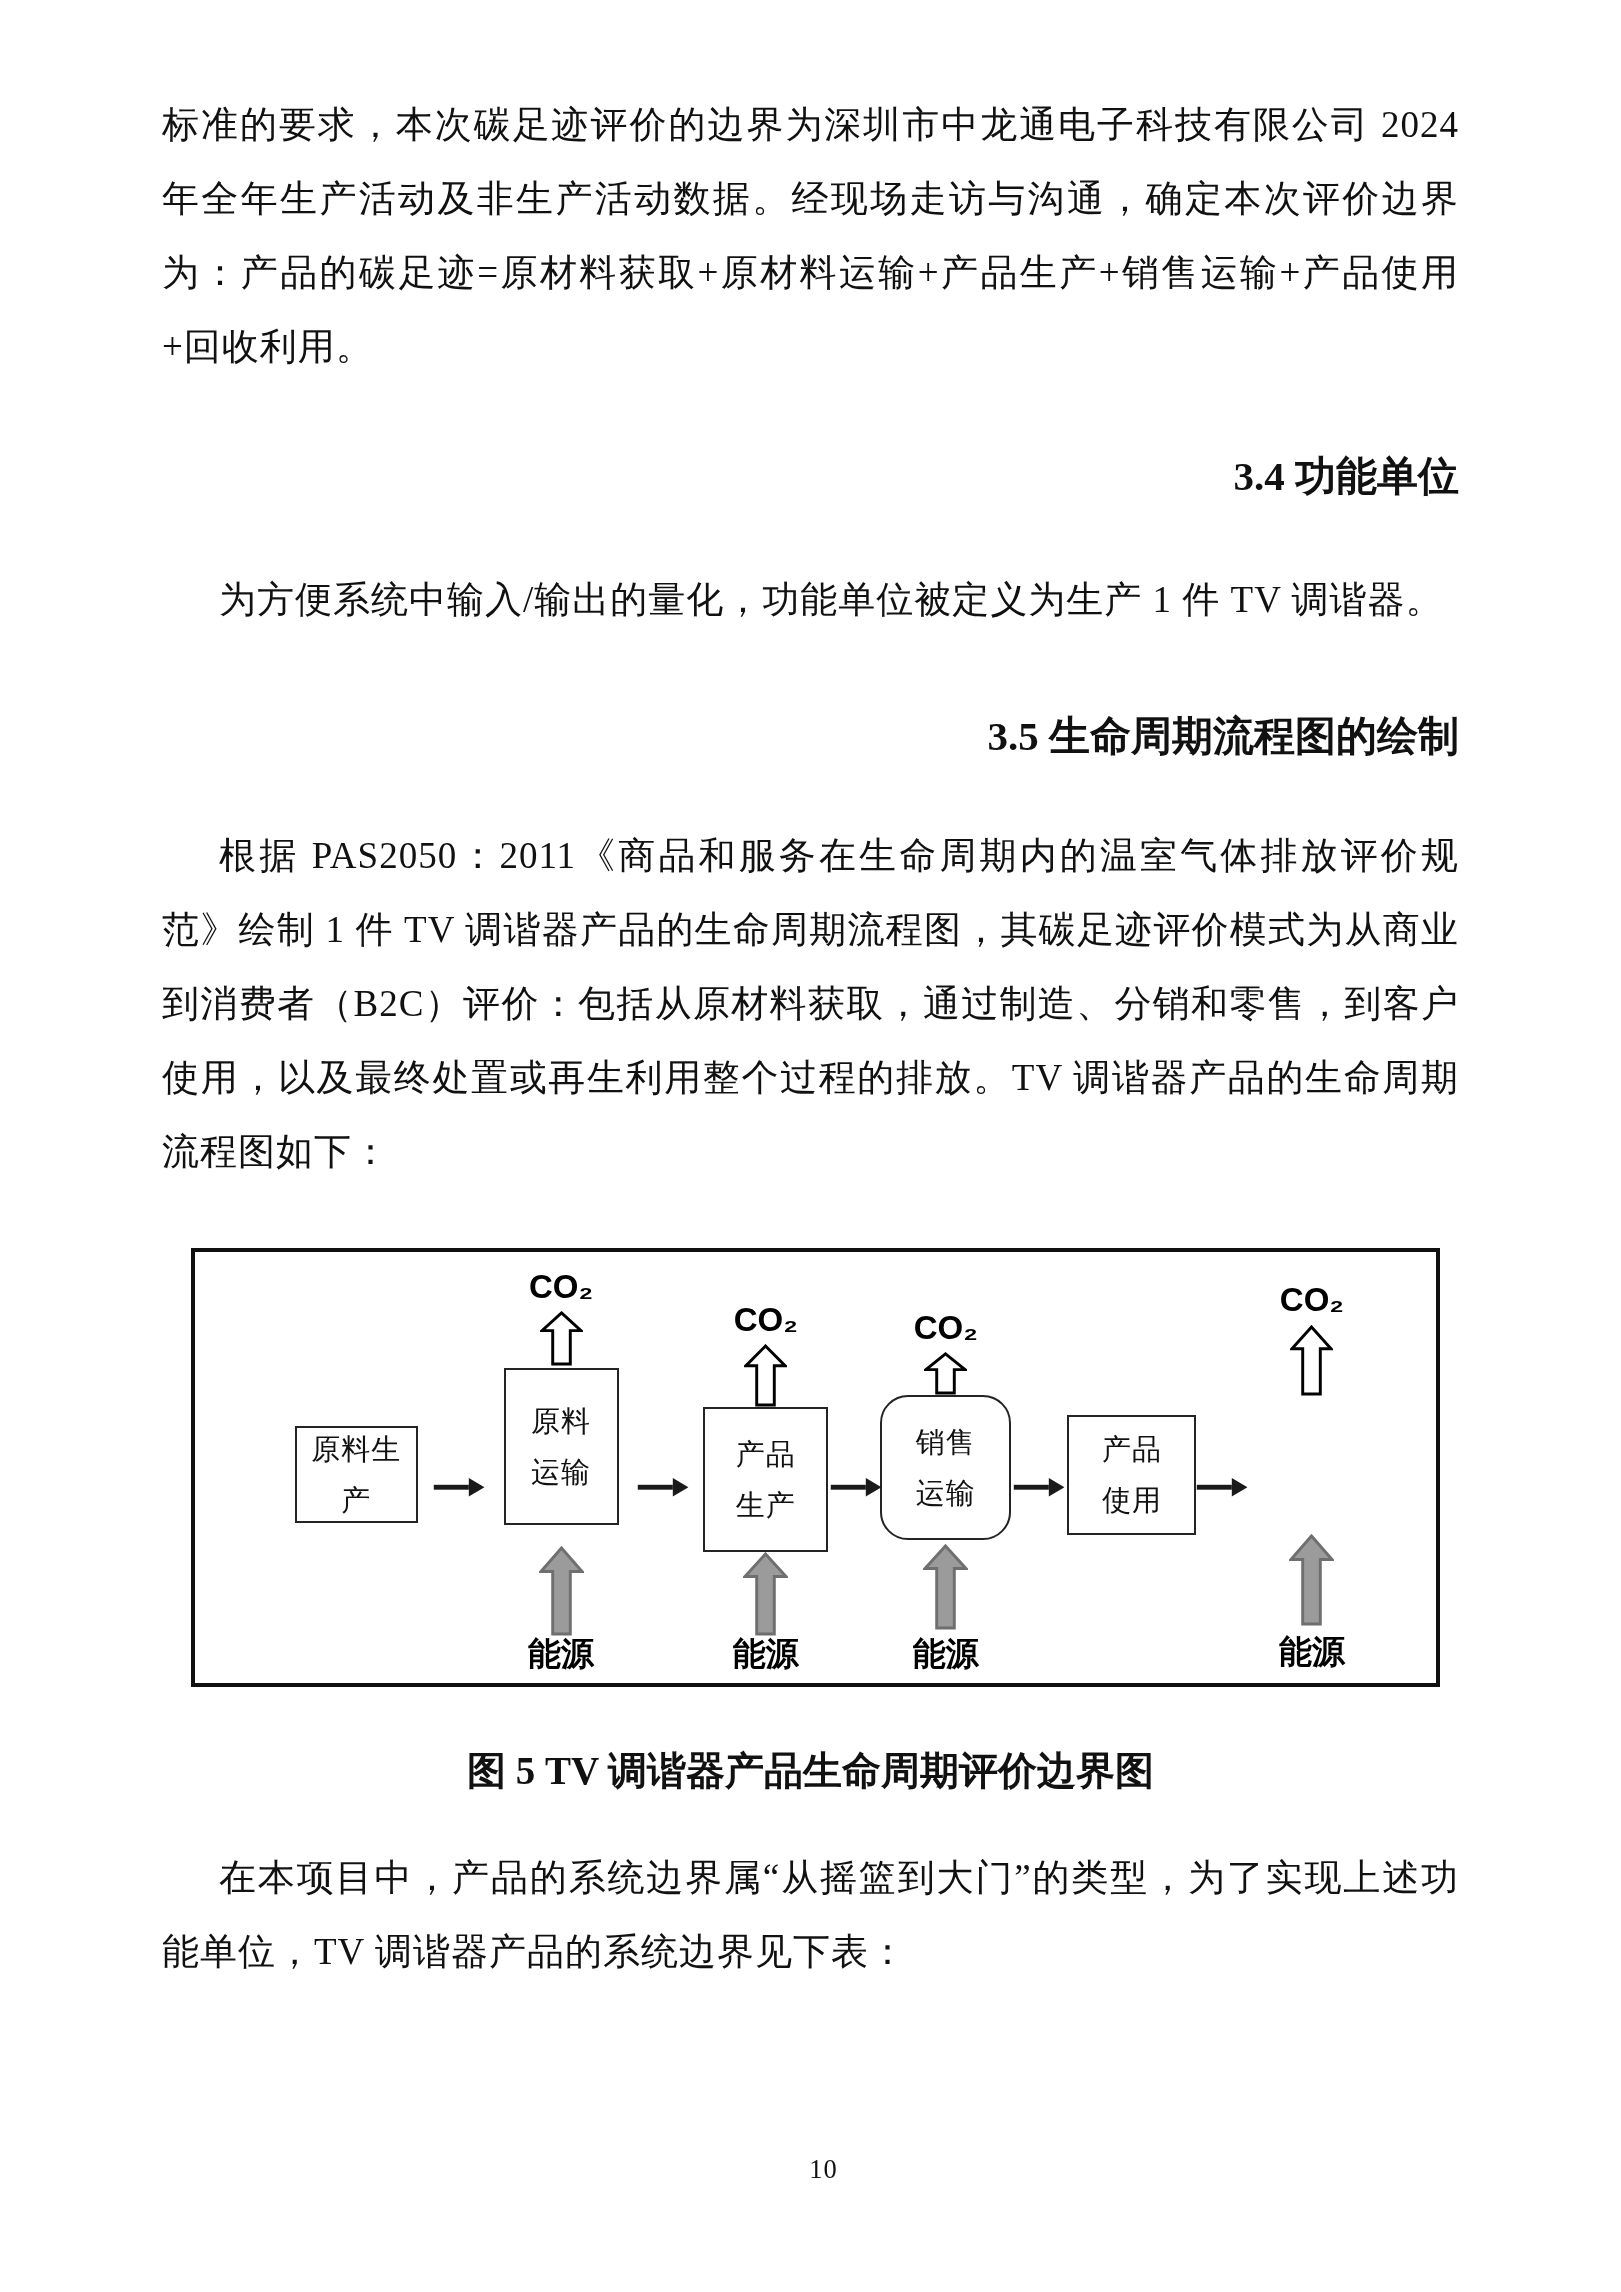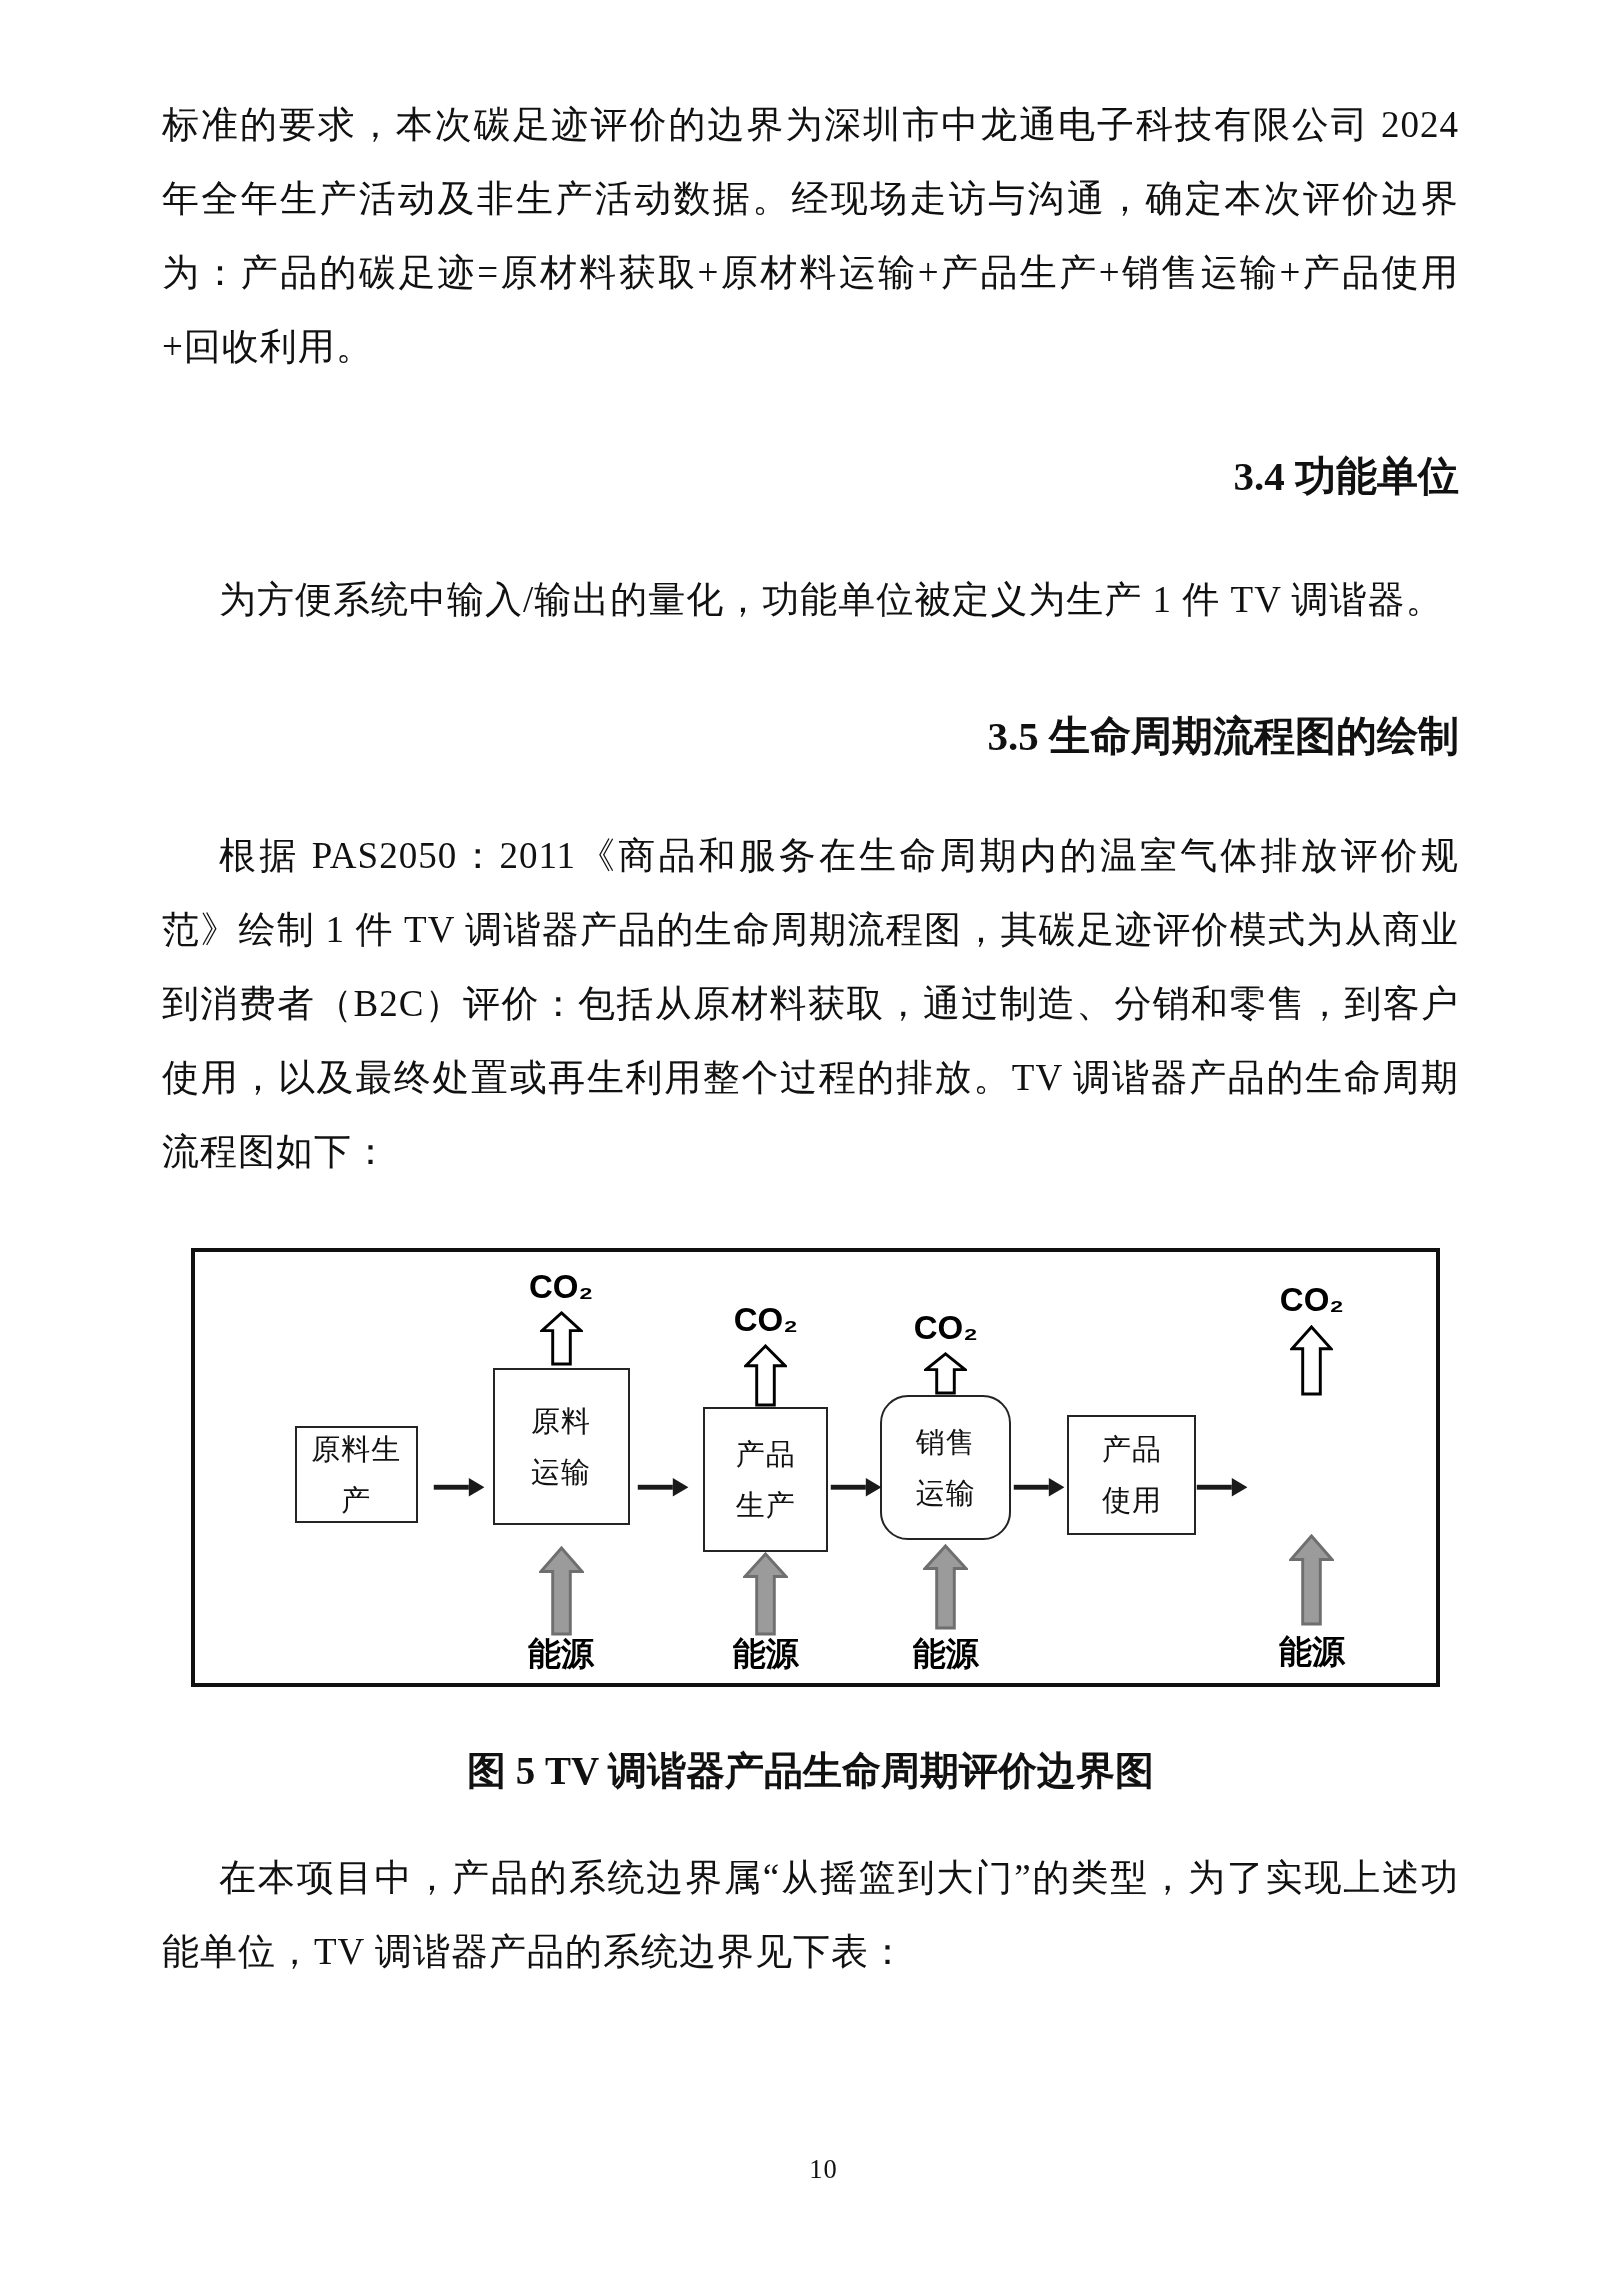--- a/index.html
+++ b/index.html
@@ -156,21 +156,21 @@
         
         <span>原料生产</span>
       </div>
     </div>
 
     <div class="stage s2">
       <div class="co2-label" style="top:15.7px;">CO₂</div>
       <svg class="up-arrow" style="top:59px;" width="43" height="55" viewBox="0 0 44 56" preserveAspectRatio="none">
         <polygon points="22,2 42,20 31,20 31,54 13,54 13,20 2,20" fill="#ffffff" stroke="#000000" stroke-width="3"></polygon>
       </svg>
-      <div class="proc-box" style="top:116px; width:137px; height:157px;">原料
+      <div class="proc-box" style="top:116px; width:115px; height:157px;">原料
 运输</div>
       <svg class="up-arrow" style="top:294px;" width="45" height="90" viewBox="0 0 46 92" preserveAspectRatio="none">
         <polygon points="23,2 44,26 32,26 32,90 14,90 14,26 2,26" fill="#9b9b9b" stroke="#6f6f6f" stroke-width="3"></polygon>
       </svg>
       <div class="energy-label" style="top:380px;">能源</div>
     </div>
 
     <div class="stage s3">
       <div class="co2-label" style="top:49px;">CO₂</div>
       <svg class="up-arrow" style="top:92px;" width="43" height="63" viewBox="0 0 44 64" preserveAspectRatio="none">

